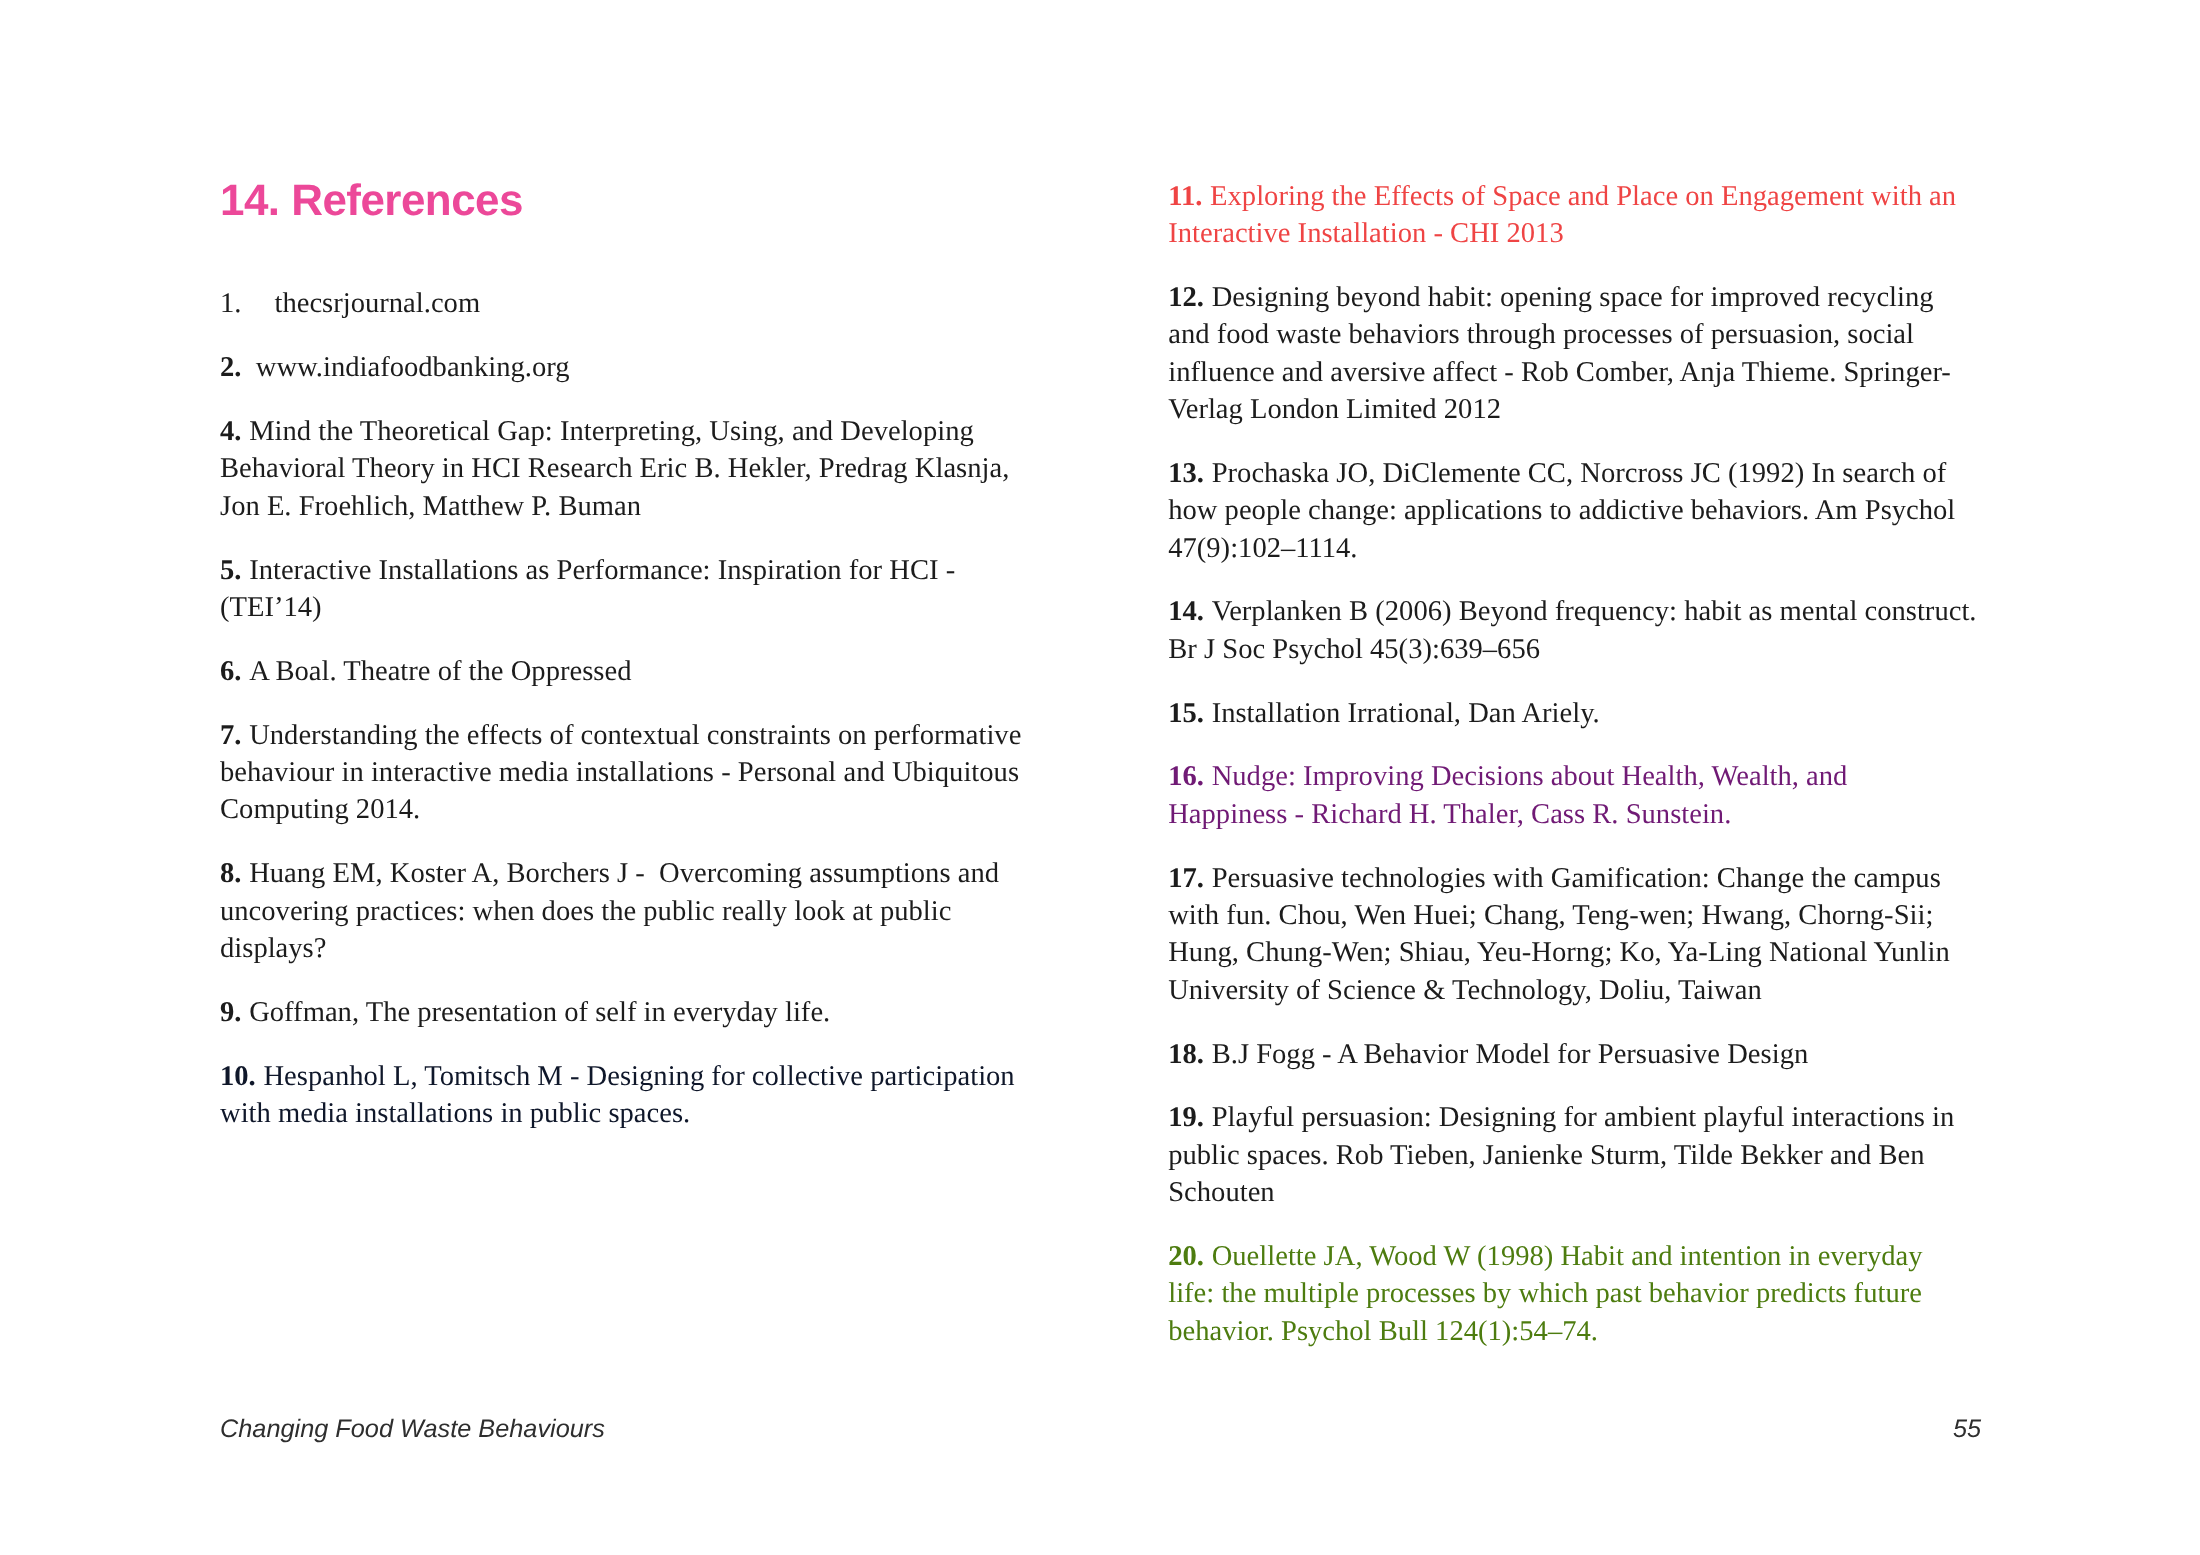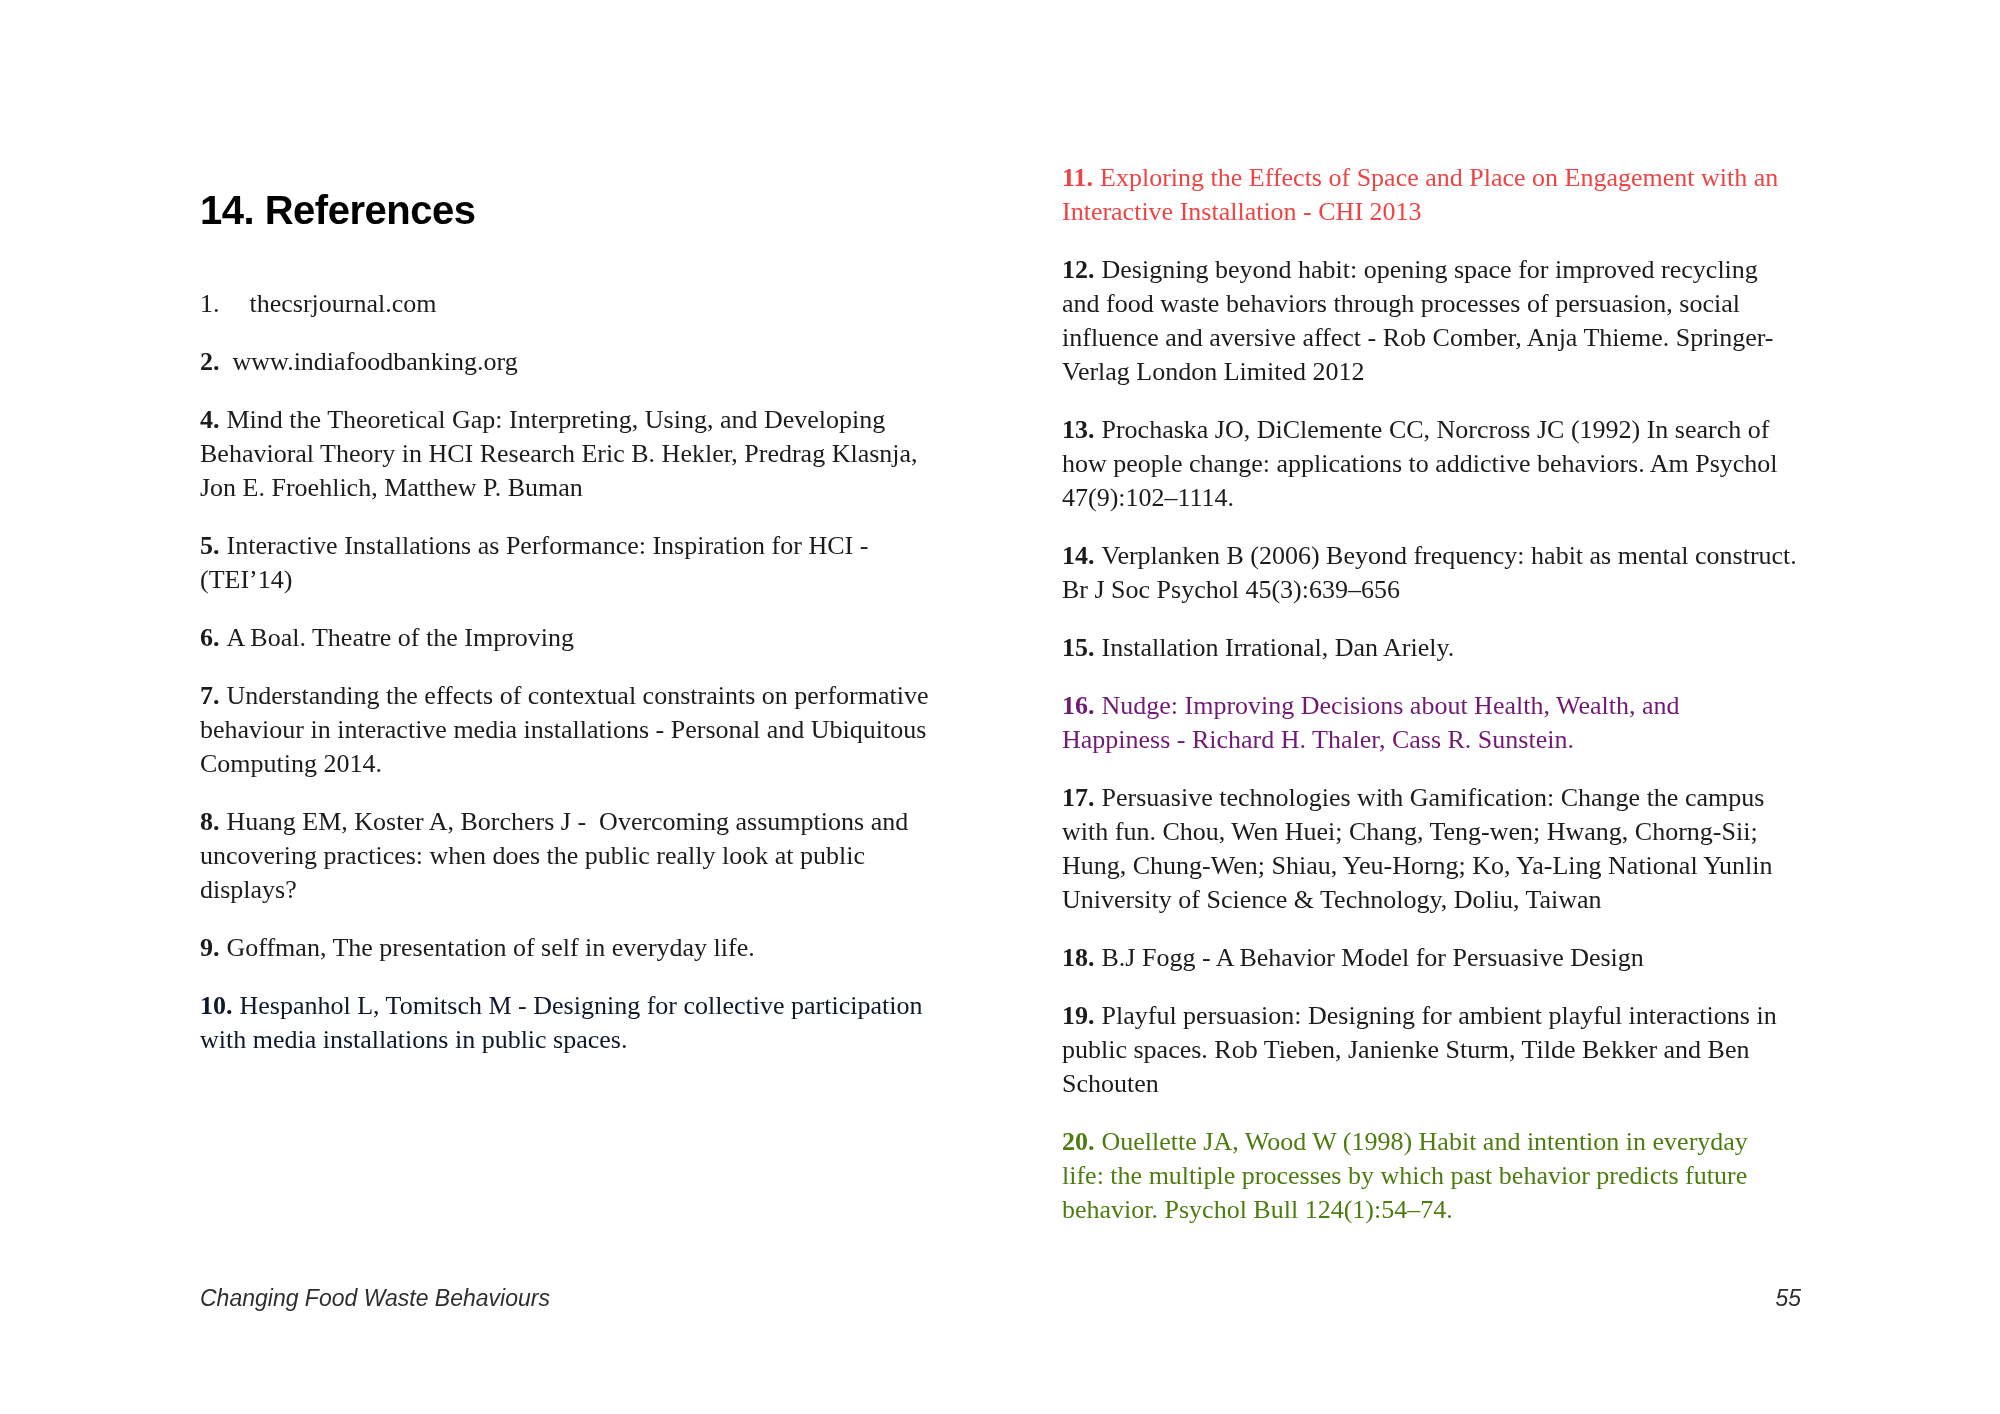--- a/index.html
+++ b/index.html
@@ -47,30 +47,30 @@
     color: #2e2e2e;
   }
   .footer-title { left: 200px; }
   .footer-page  { right: 199px; text-align: right; }
 </style>
 </head>
 <body>
 
 <div class="page">
   <div class="col col-left">
-    <h1 class="heading" style="color: #000000; margin-top: 28px;">14. References</h1>
+    <h1 class="heading" style="color: #ec4899;">14. References</h1>
     <div id="refs-left">
         <p class="ref num-plain gap-wide" style="color: rgb(28, 28, 28);"><span class="ref-num">1.</span><span class="ref-text">thecsrjournal.com</span></p>
         <p class="ref gap-medium" style="color: rgb(28, 28, 28);"><span class="ref-num">2.</span><span class="ref-text">www.indiafoodbanking.org</span></p>
         <p class="ref" style="color: rgb(28, 28, 28);"><span class="ref-num">4.</span><span class="ref-text">Mind the Theoretical Gap: Interpreting, Using, and Developing
 Behavioral Theory in HCI Research Eric B. Hekler, Predrag Klasnja,
 Jon E. Froehlich, Matthew P. Buman</span></p>
         <p class="ref" style="color: rgb(28, 28, 28);"><span class="ref-num">5.</span><span class="ref-text">Interactive Installations as Performance: Inspiration for HCI -
 (TEI’14)</span></p>
-        <p class="ref" style="color: rgb(28, 28, 28);"><span class="ref-num">6.</span><span class="ref-text">A Boal. Theatre of the Improving</span></p>
+        <p class="ref" style="color: rgb(28, 28, 28);"><span class="ref-num">6.</span><span class="ref-text">A Boal. Theatre of the Oppressed</span></p>
         <p class="ref" style="color: rgb(28, 28, 28);"><span class="ref-num">7.</span><span class="ref-text">Understanding the effects of contextual constraints on performative
 behaviour in interactive media installations - Personal and Ubiquitous
 Computing 2014.</span></p>
         <p class="ref" style="color: rgb(28, 28, 28);"><span class="ref-num">8.</span><span class="ref-text">Huang EM, Koster A, Borchers J -  Overcoming assumptions and
 uncovering practices: when does the public really look at public
 displays?</span></p>
         <p class="ref" style="color: rgb(28, 28, 28);"><span class="ref-num">9.</span><span class="ref-text">Goffman, The presentation of self in everyday life.</span></p>
         <p class="ref" style="color: #0f172a;"><span class="ref-num">10.</span><span class="ref-text">Hespanhol L, Tomitsch M - Designing for collective participation
 with media installations in public spaces.</span></p>
       </div>

